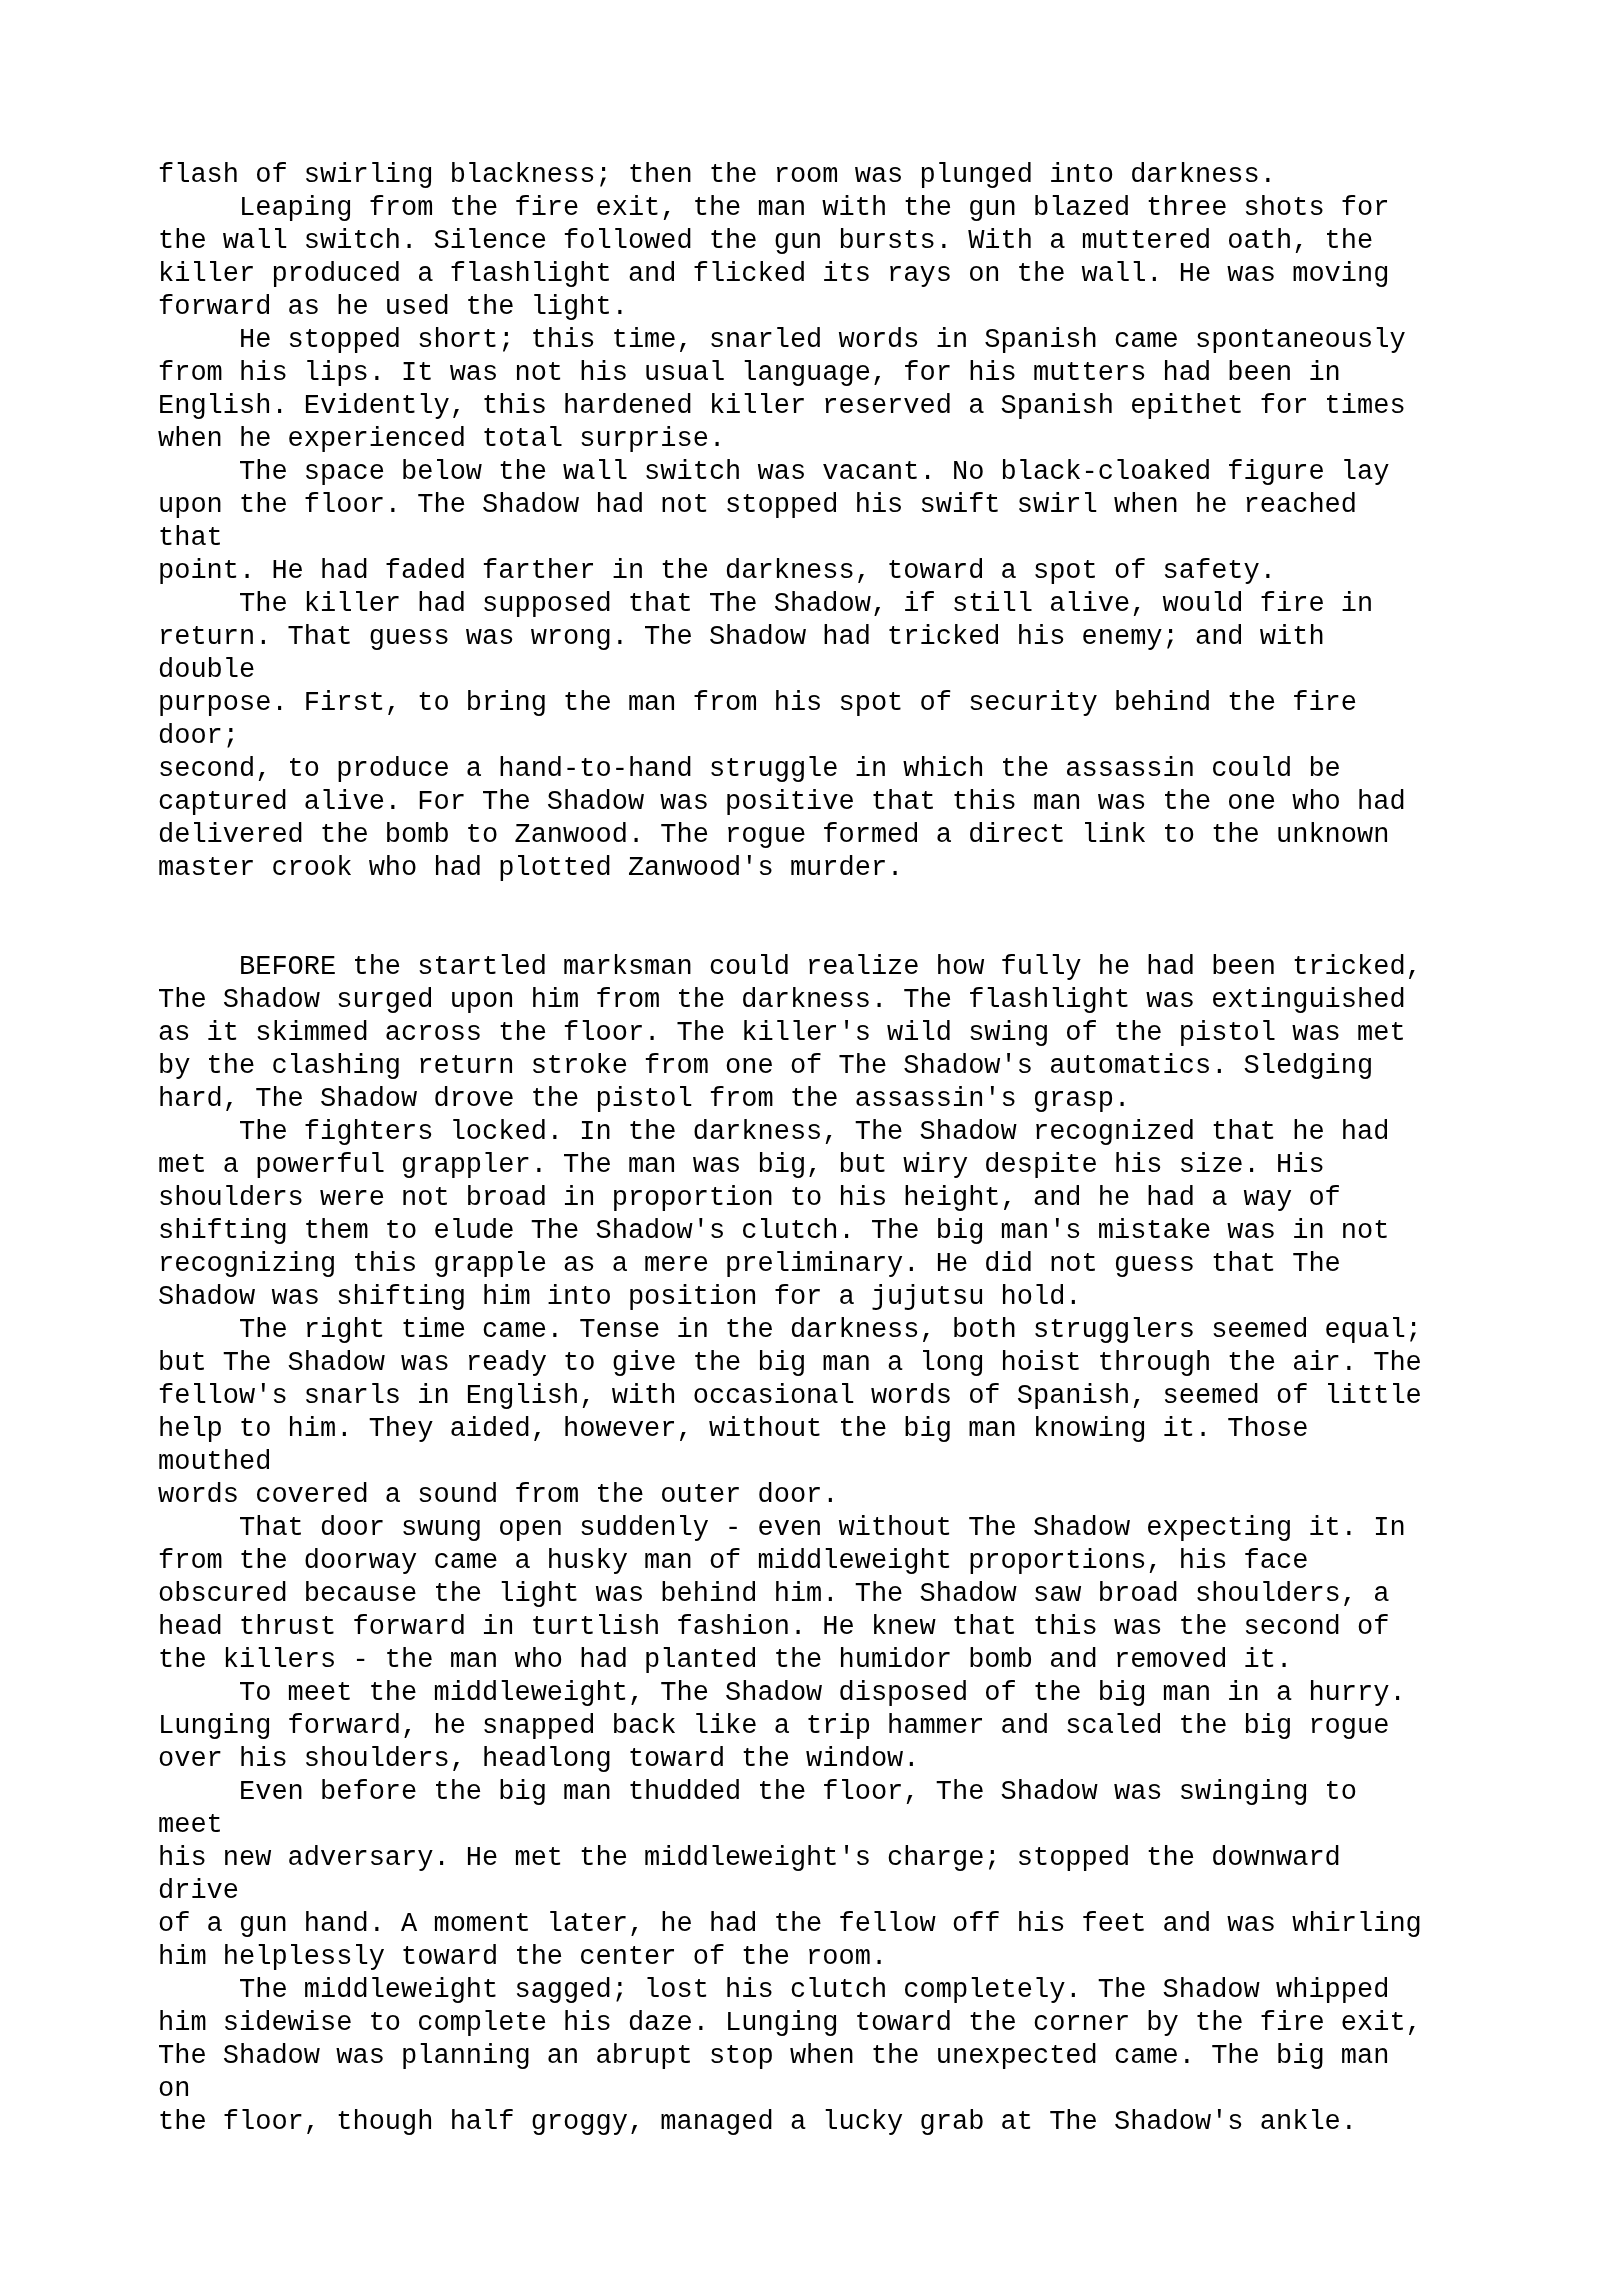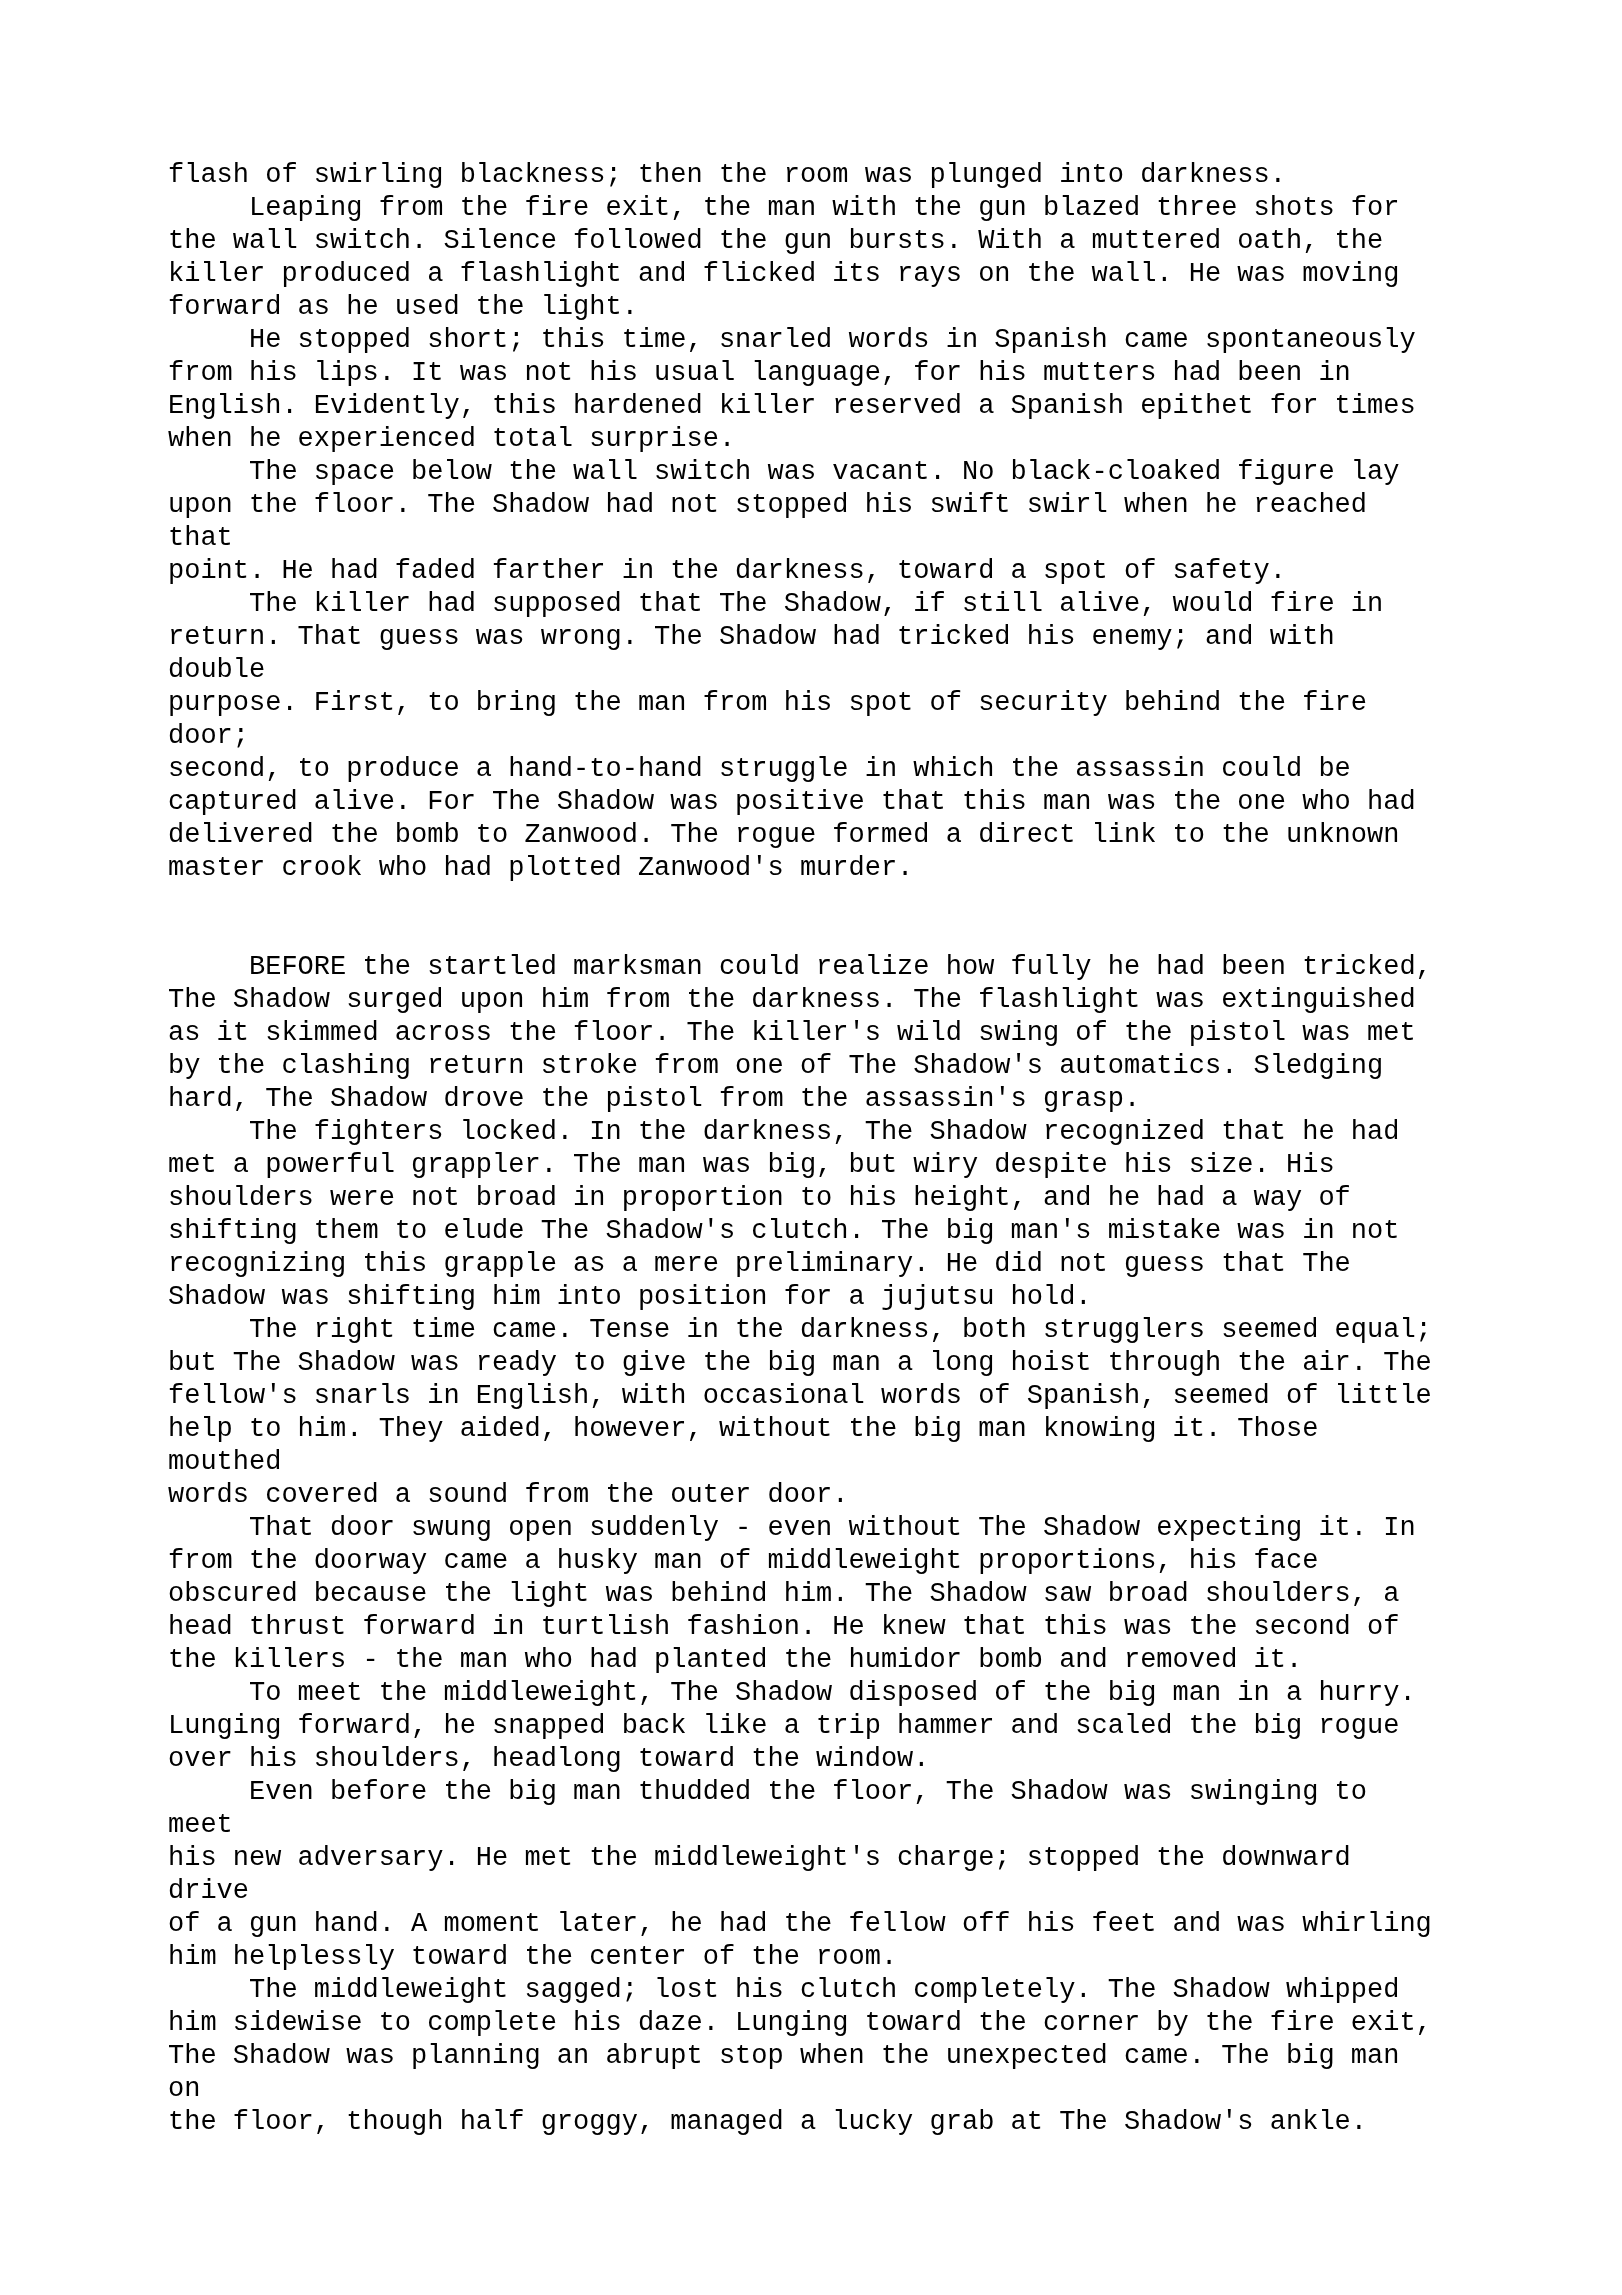--- a/index.html
+++ b/index.html
@@ -9,21 +9,21 @@
   }
   .page {
     position: relative;
     width: 1622px;
     height: 2295px;
     background: #ffffff;
     overflow: hidden;
   }
   .body-text {
     position: absolute;
-    left: 168px;
+    left: 158px;
     top: 159px;
     margin: 0;
     font-family: "Liberation Mono", "DejaVu Sans Mono", monospace;
     font-size: 27px;
     line-height: 33px;
     color: #000000;
     white-space: pre;
     letter-spacing: 0;
   }
 </style>

